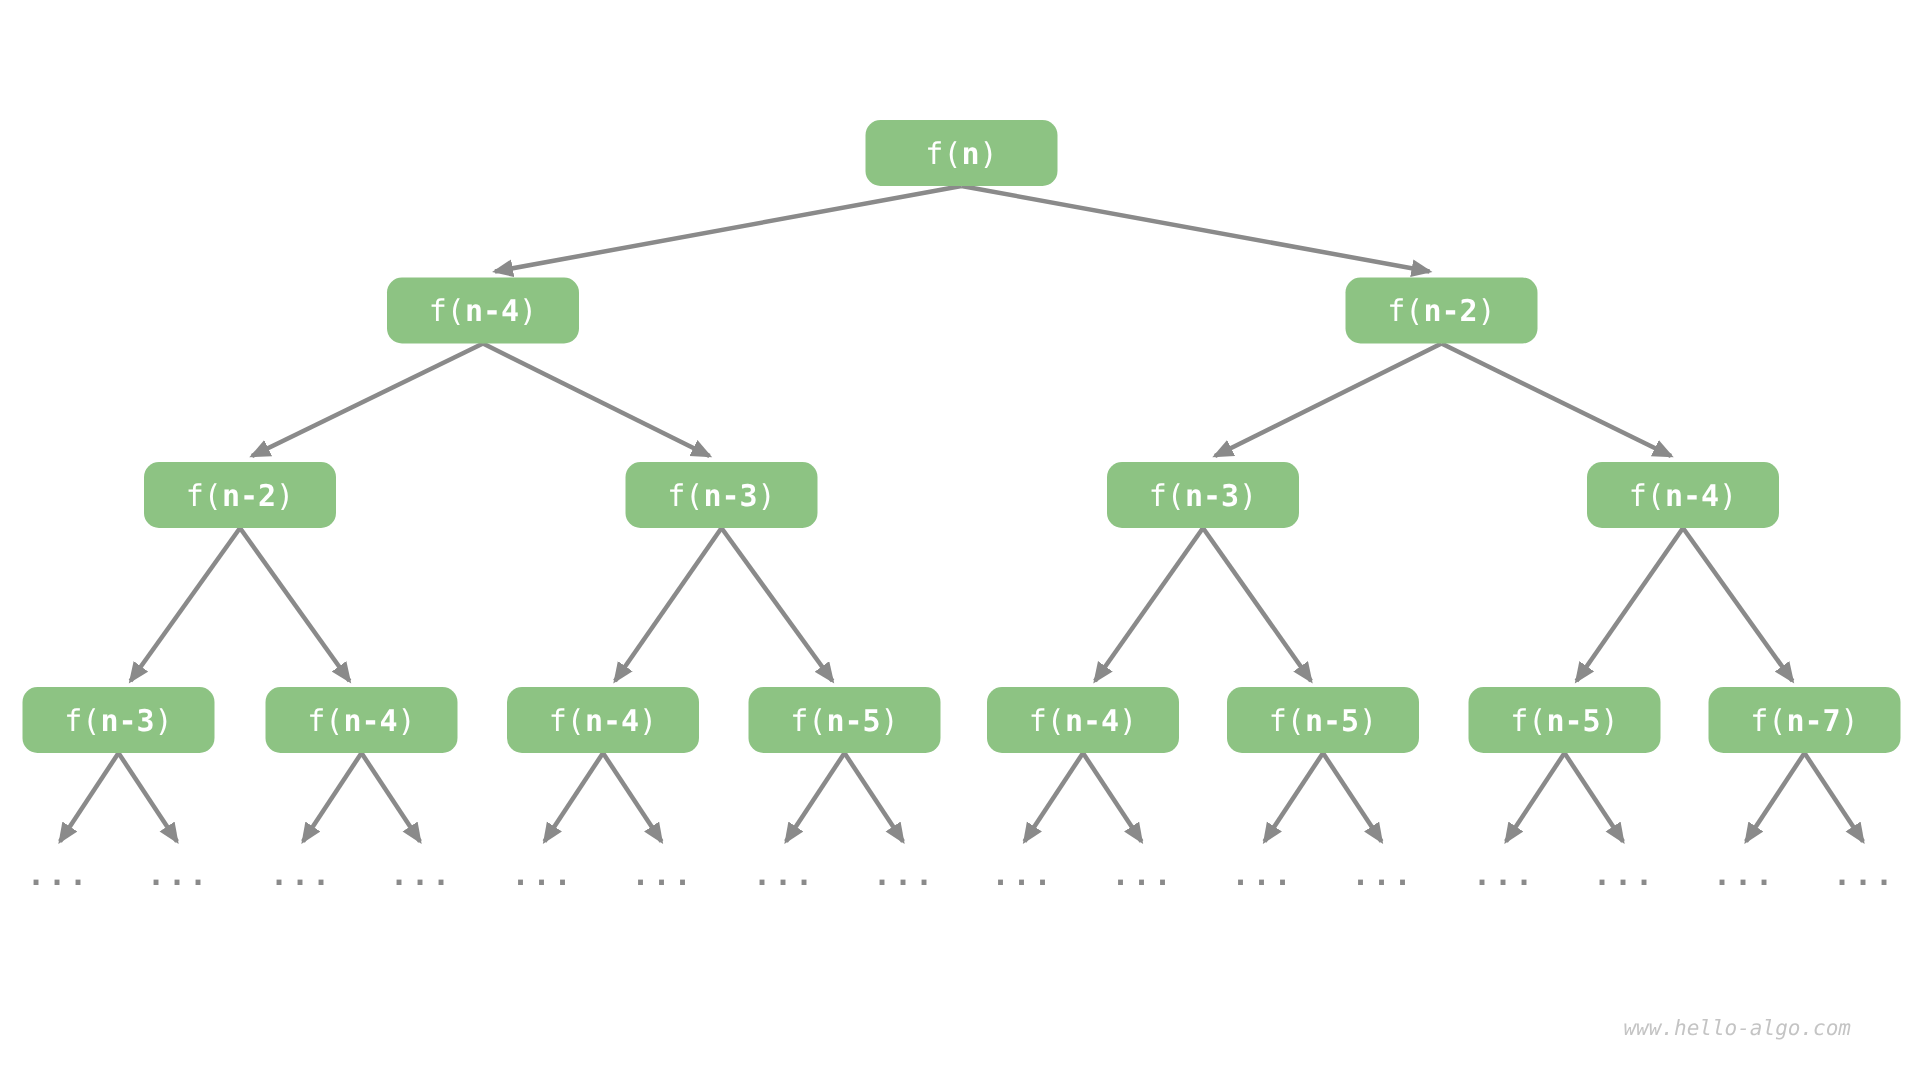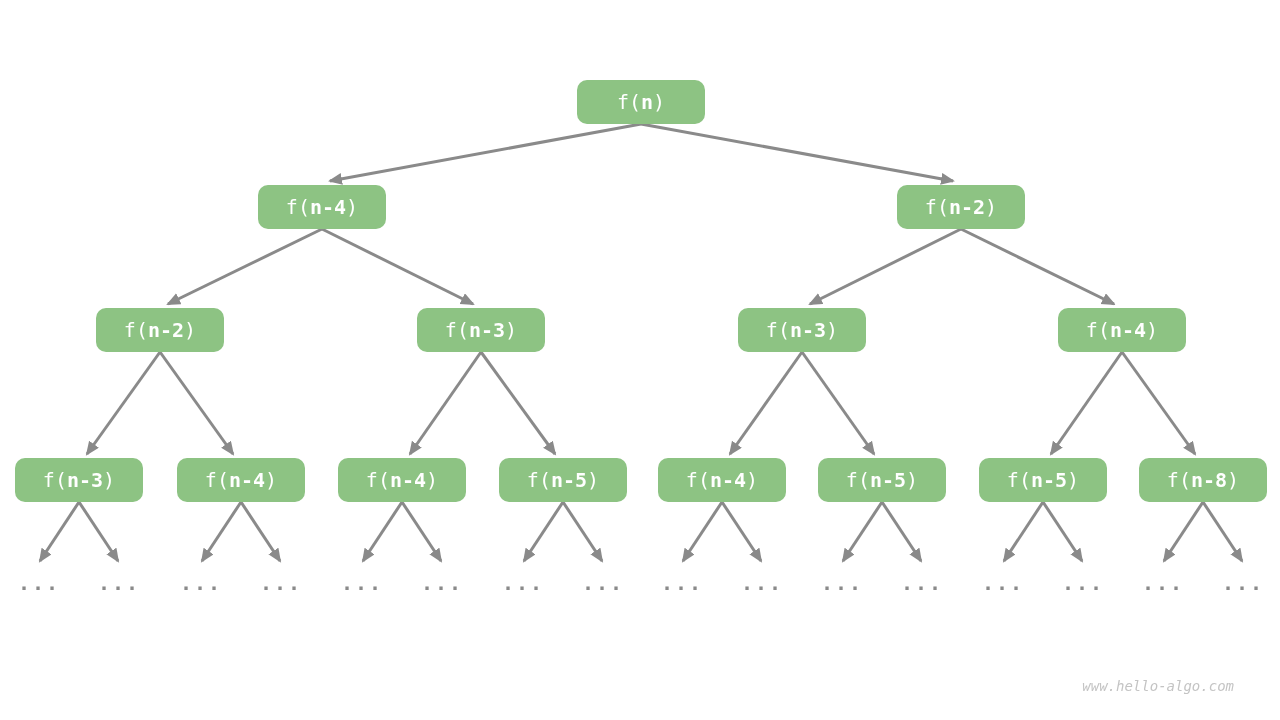--- a/index.html
+++ b/index.html
@@ -173,19 +173,19 @@
         <span class="arg">n-5</span>
         <span class="suf">)</span>
       </div>
       <div class="node" style="left: 979px; top: 458px;">
         <span class="pre">f(</span>
         <span class="arg">n-5</span>
         <span class="suf">)</span>
       </div>
       <div class="node" style="left: 1139px; top: 458px;">
         <span class="pre">f(</span>
-        <span class="arg">n-8</span>
+        <span class="arg">n-7</span>
         <span class="suf">)</span>
       </div>
     </div>
 
   <div class="watermark">www.hello-algo.com</div>
 </div>
 
 </body></html>

